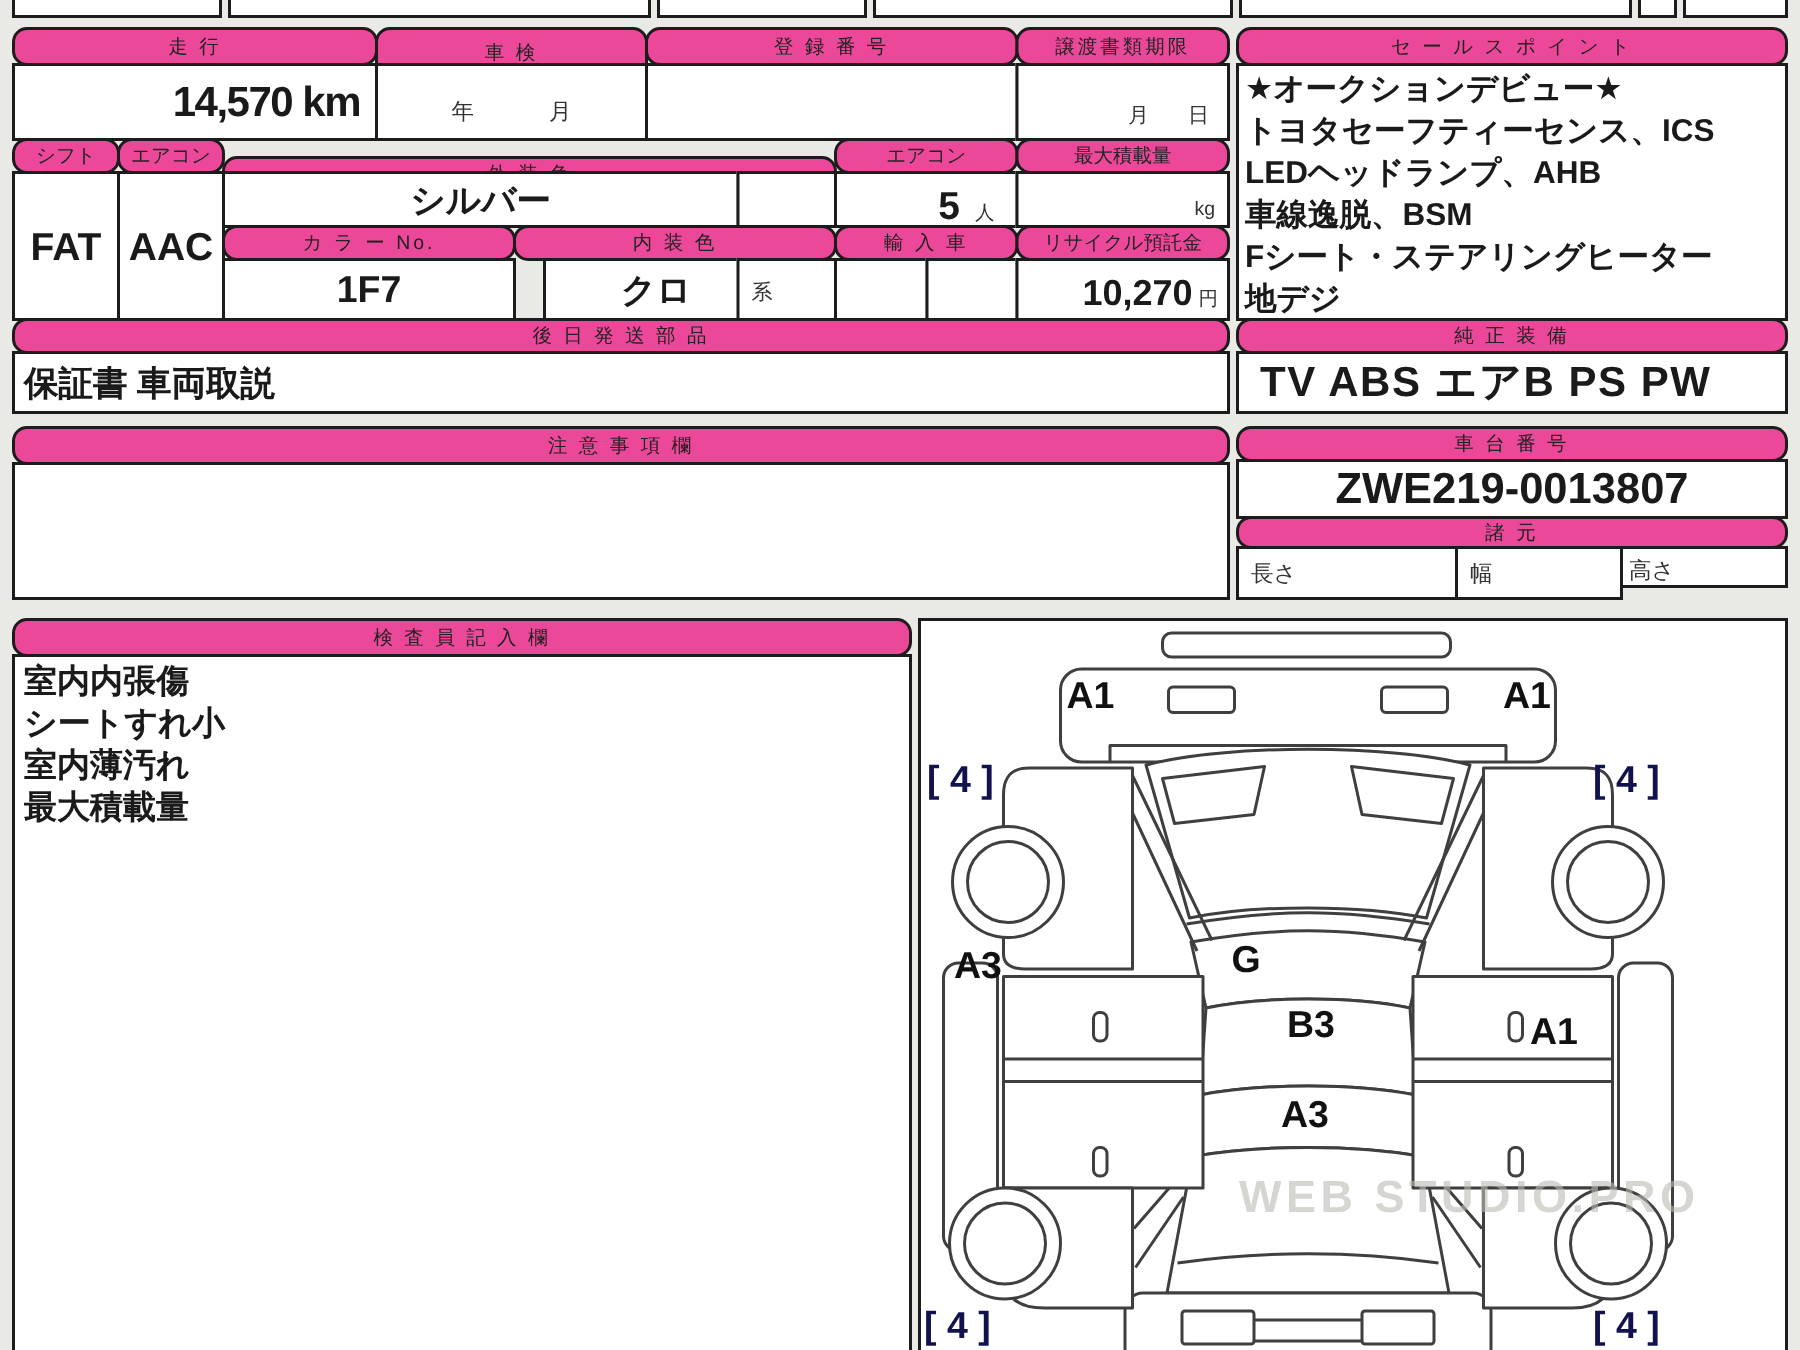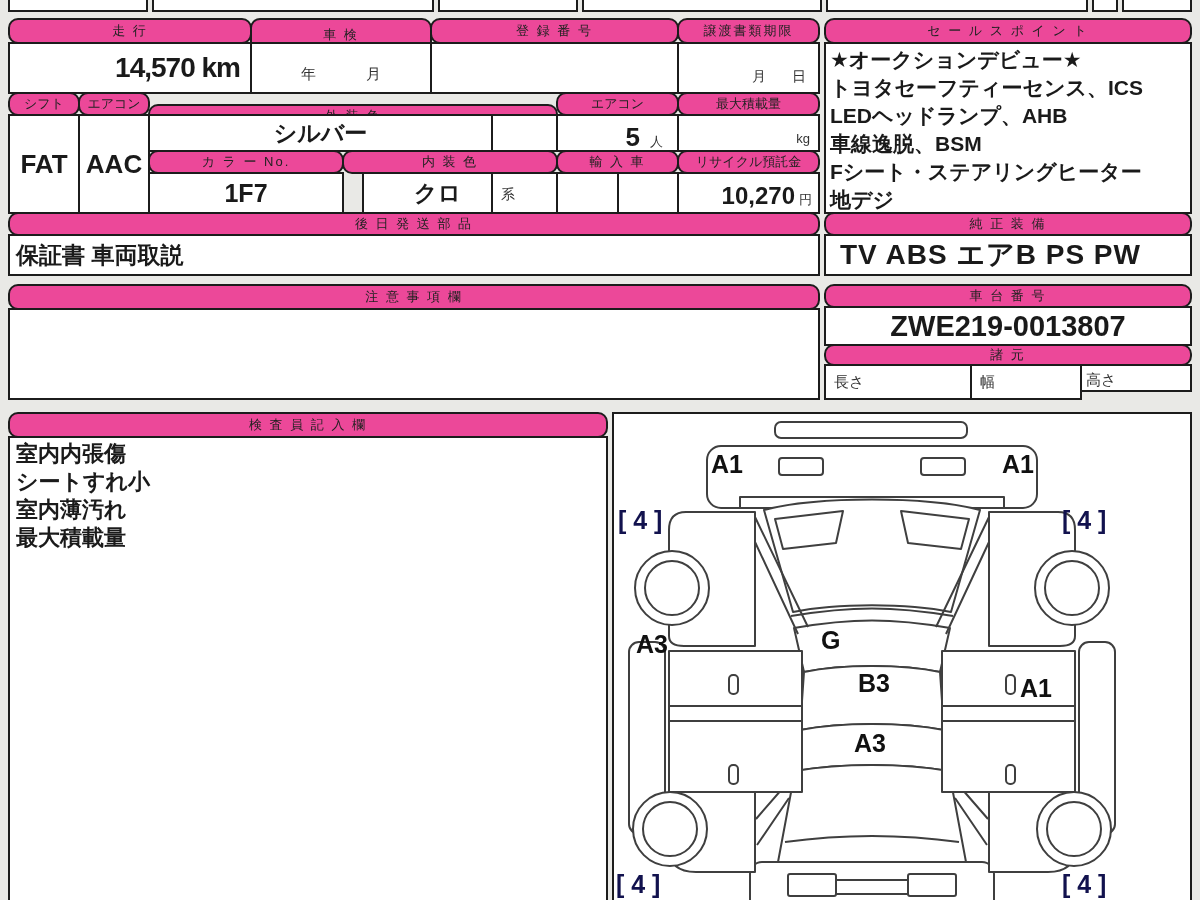--- a/index.html
+++ b/index.html
@@ -194,20 +194,21 @@
       <circle cx="58" cy="174" r="37"></circle>
         <circle cx="58" cy="174" r="27"></circle>
       <circle cx="458" cy="174" r="37"></circle>
         <circle cx="458" cy="174" r="27"></circle>
       <circle cx="56" cy="415" r="37"></circle>
         <circle cx="56" cy="415" r="27"></circle>
       <circle cx="460" cy="415" r="37"></circle>
         <circle cx="460" cy="415" r="27"></circle>
     </g>
   </svg>
+  <div class="watermark" style="left:212px;top:368px;">WEB STUDIO.PRO</div>
 <div class="dlabel" style="left: 97px; top: 36px;">A1</div>
     <div class="dlabel" style="left: 388px; top: 36px;">A1</div>
     <div class="dlabel tire" style="left: 4px; top: 92px;">[ 4 ]</div>
     <div class="dlabel tire" style="left: 448px; top: 92px;">[ 4 ]</div>
     <div class="dlabel" style="left: 22px; top: 216px;">A3</div>
     <div class="dlabel" style="left: 207px; top: 212px;">G</div>
     <div class="dlabel" style="left: 244px; top: 255px;">B3</div>
     <div class="dlabel" style="left: 240px; top: 315px;">A3</div>
     <div class="dlabel" style="left: 406px; top: 260px;">A1</div>
     <div class="dlabel tire" style="left: 2px; top: 456px;">[ 4 ]</div>

